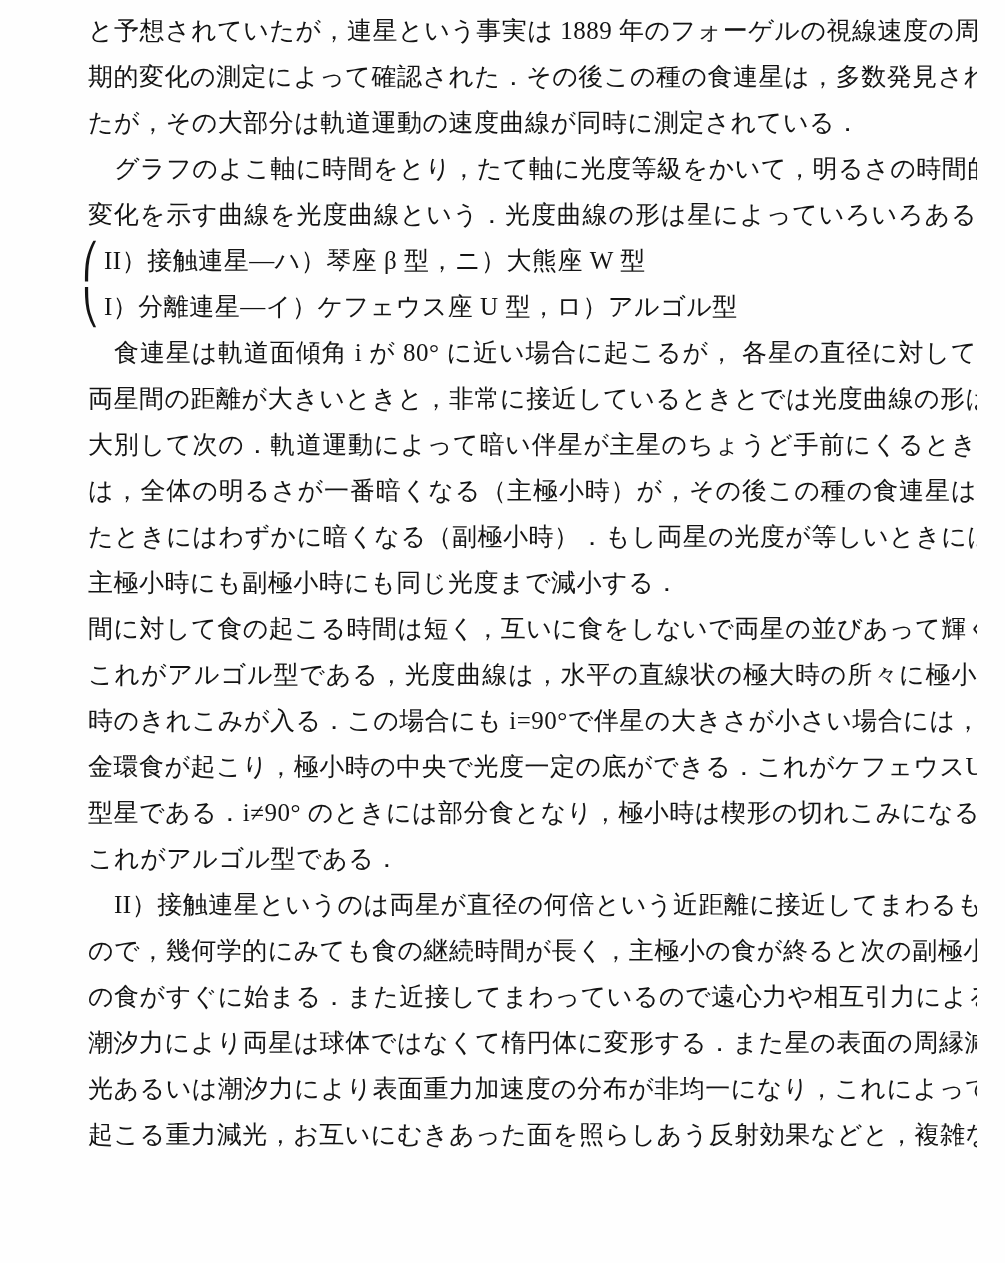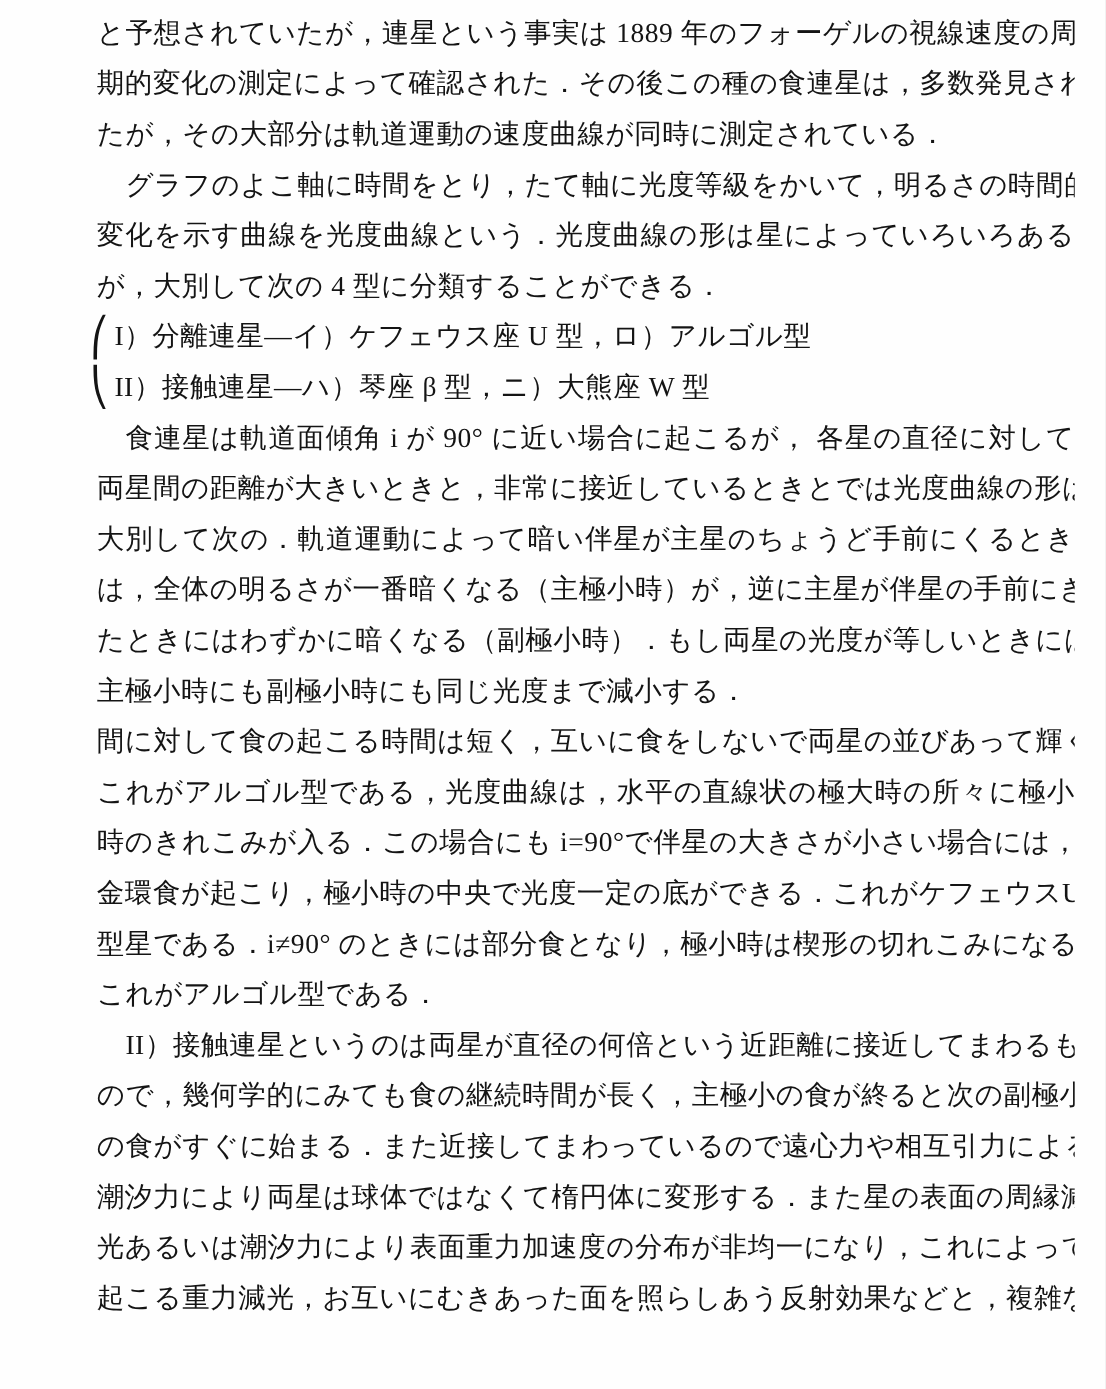--- a/index.html
+++ b/index.html
@@ -59,35 +59,34 @@
 
     <div>
       <div class="line">と予想されていたが，連星という事実は 1889 年のフォーゲルの視線速度の周</div>
       <div class="line">期的変化の測定によって確認された．その後この種の食連星は，多数発見され</div>
       <div class="line end">たが，その大部分は軌道運動の速度曲線が同時に測定されている．</div>
     </div>
 
     <div>
       <div class="line indent">グラフのよこ軸に時間をとり，たて軸に光度等級をかいて，明るさの時間的</div>
       <div class="line">変化を示す曲線を光度曲線という．光度曲線の形は星によっていろいろある</div>
-      <div class="line end">が，大別して次の 4 型に分類することができる．</div>
     </div>
 
     <div class="classification">
       <span class="brace top">⎛</span>
       <span class="brace bottom">⎝</span>
+      <div class="line end">II）接触連星―ハ）琴座 β 型，ニ）大熊座 W 型</div>
       <div class="line end">I）分離連星―イ）ケフェウス座 U 型，ロ）アルゴル型</div>
-      <div class="line end">II）接触連星―ハ）琴座 β 型，ニ）大熊座 W 型</div>
     </div>
 
     <div>
-      <div class="line indent">食連星は軌道面傾角 i が 90° に近い場合に起こるが， 各星の直径に対して</div>
+      <div class="line indent">食連星は軌道面傾角 i が 80° に近い場合に起こるが， 各星の直径に対して</div>
       <div class="line">両星間の距離が大きいときと，非常に接近しているときとでは光度曲線の形は</div>
       <div class="line">大別して次の．軌道運動によって暗い伴星が主星のちょうど手前にくるとき</div>
-      <div class="line">は，全体の明るさが一番暗くなる（主極小時）が，逆に主星が伴星の手前にき</div>
+      <div class="line">は，全体の明るさが一番暗くなる（主極小時）が，その後この種の食連星は</div>
       <div class="line">たときにはわずかに暗くなる（副極小時）．もし両星の光度が等しいときには，</div>
       <div class="line end">主極小時にも副極小時にも同じ光度まで減小する．</div>
     </div>
 
     <div>
       <div class="line">間に対して食の起こる時間は短く，互いに食をしないで両星の並びあって輝く</div>
       <div class="line">これがアルゴル型である，光度曲線は，水平の直線状の極大時の所々に極小</div>
       <div class="line">時のきれこみが入る．この場合にも i=90°で伴星の大きさが小さい場合には，</div>
       <div class="line">金環食が起こり，極小時の中央で光度一定の底ができる．これがケフェウスU</div>
       <div class="line">型星である．i≠90° のときには部分食となり，極小時は楔形の切れこみになる．</div>

